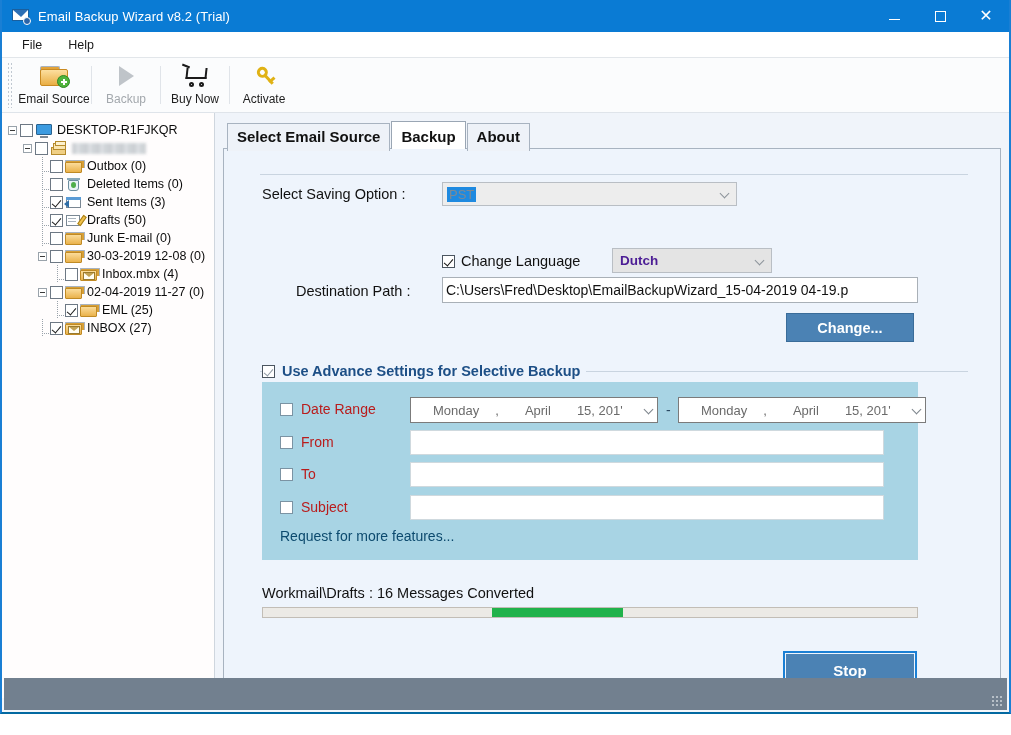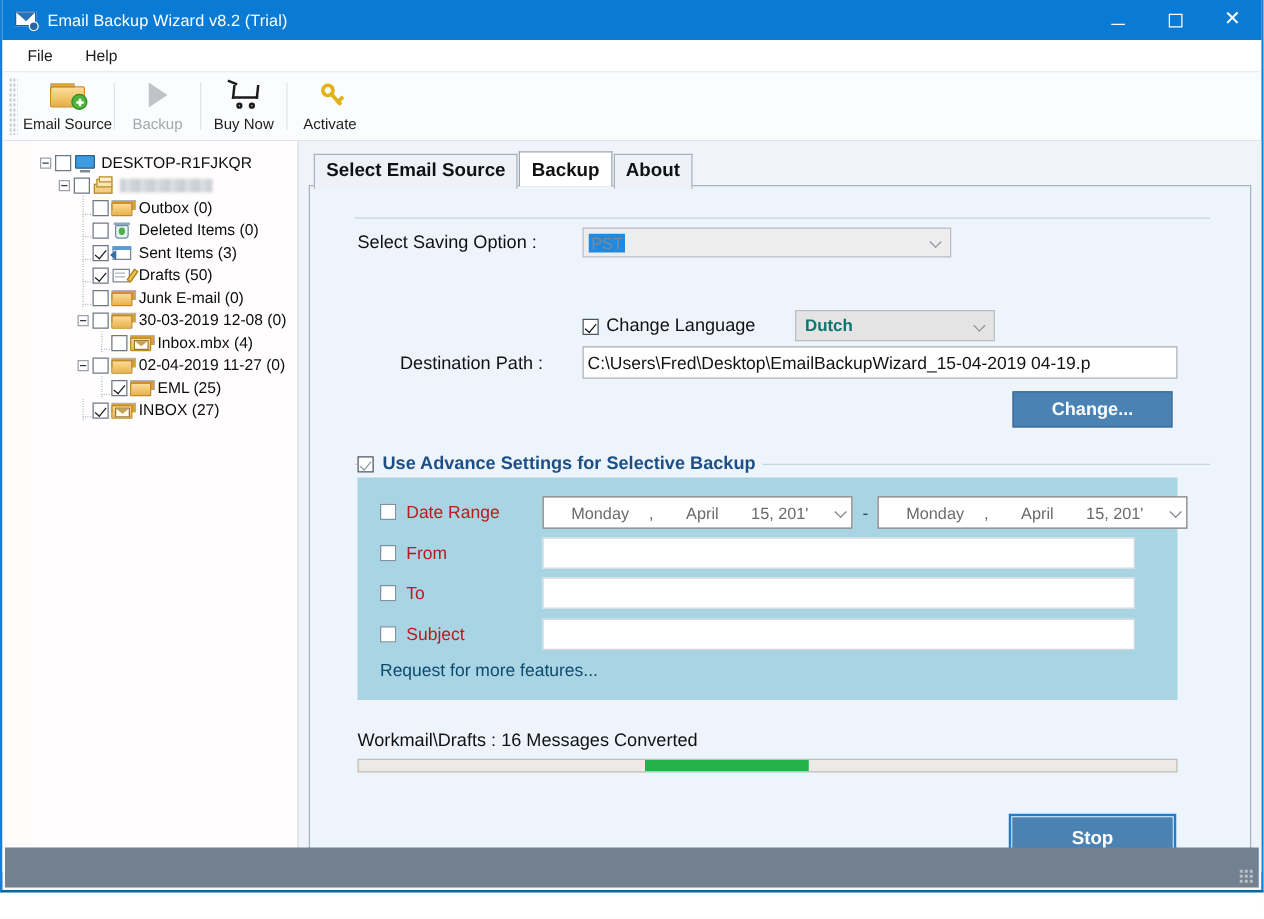--- a/index.html
+++ b/index.html
@@ -96,21 +96,20 @@
   
   .ic-key{position:absolute;left:6px;top:3px;width:22px;height:20px;transform:rotate(-42deg);}
   .ic-key .ring{position:absolute;left:6px;top:0;width:11px;height:11px;border-radius:50%;border:3px solid #e0b215;box-sizing:border-box;}
   .ic-key .shaft{position:absolute;left:10px;top:10px;width:3px;height:11px;background:#e0b215;}
   .ic-key .tooth{position:absolute;left:10px;top:16px;width:7px;height:3px;background:#e0b215;}
   
   .content{display:flex;height:585px;background:#fdfcfb;}
   .treepane{
     width:212px;background:#fffdfd;position:relative;overflow:hidden;
     border-right:1px solid #cfd6de;
-    margin-left:24px;
   }
   .tree{padding:8px 0 0 6px;font-size:12.5px;color:#101010;}
   .tnode{display:flex;align-items:center;height:18px;position:relative;white-space:nowrap;}
   .expander{
     width:9px;height:9px;border:1px solid #9aa3ab;background:#fff;box-sizing:border-box;
     margin-right:3px;position:relative;flex:0 0 auto;
   }
   .expander:before{content:"";position:absolute;left:1px;top:3px;width:5px;height:1px;background:#3b3b3b;}
   .dotline{width:9px;height:9px;margin-right:3px;flex:0 0 auto;position:relative;}
   .dotline:before{
@@ -461,21 +460,21 @@
         <div class="lbl" style="left:38px;top:37px;">Select Saving Option :</div>
         <div class="combo" style="left:218px;top:33px;width:295px;height:24px;">
           <span class="txt"><span class="sel">PST</span></span>
           <span class="arrow"></span>
         </div>
 
         <div style="position:absolute;left:218px;top:104px;display:flex;align-items:center;">
           <span class="chk checked"></span>
           <span style="font-size:14.5px;color:#111;margin-left:6px;">Change Language</span>
         </div>
-        <div class="combo" style="left:388px;top:99px;width:160px;height:25px;background:#e4e4e4;color:#0f766e;font-weight:bold;font-size:13.5px;">
+        <div class="combo" style="left:388px;top:99px;width:160px;height:25px;background:#e4e4e4;color:#4c1d95;font-weight:bold;font-size:13.5px;">
           <span class="txt" style="padding-left:7px;">Dutch</span>
           <span class="arrow"></span>
         </div>
 
         <div class="lbl" style="left:72px;top:134px;">Destination Path :</div>
         <div class="txtinput" style="left:218px;top:128px;width:476px;height:26px;">
           <span>C:\Users\Fred\Desktop\EmailBackupWizard_15-04-2019 04-19.p</span>
         </div>
         <div class="btn-blue" style="left:562px;top:164px;width:128px;height:29px;">
           <span>Change...</span>

